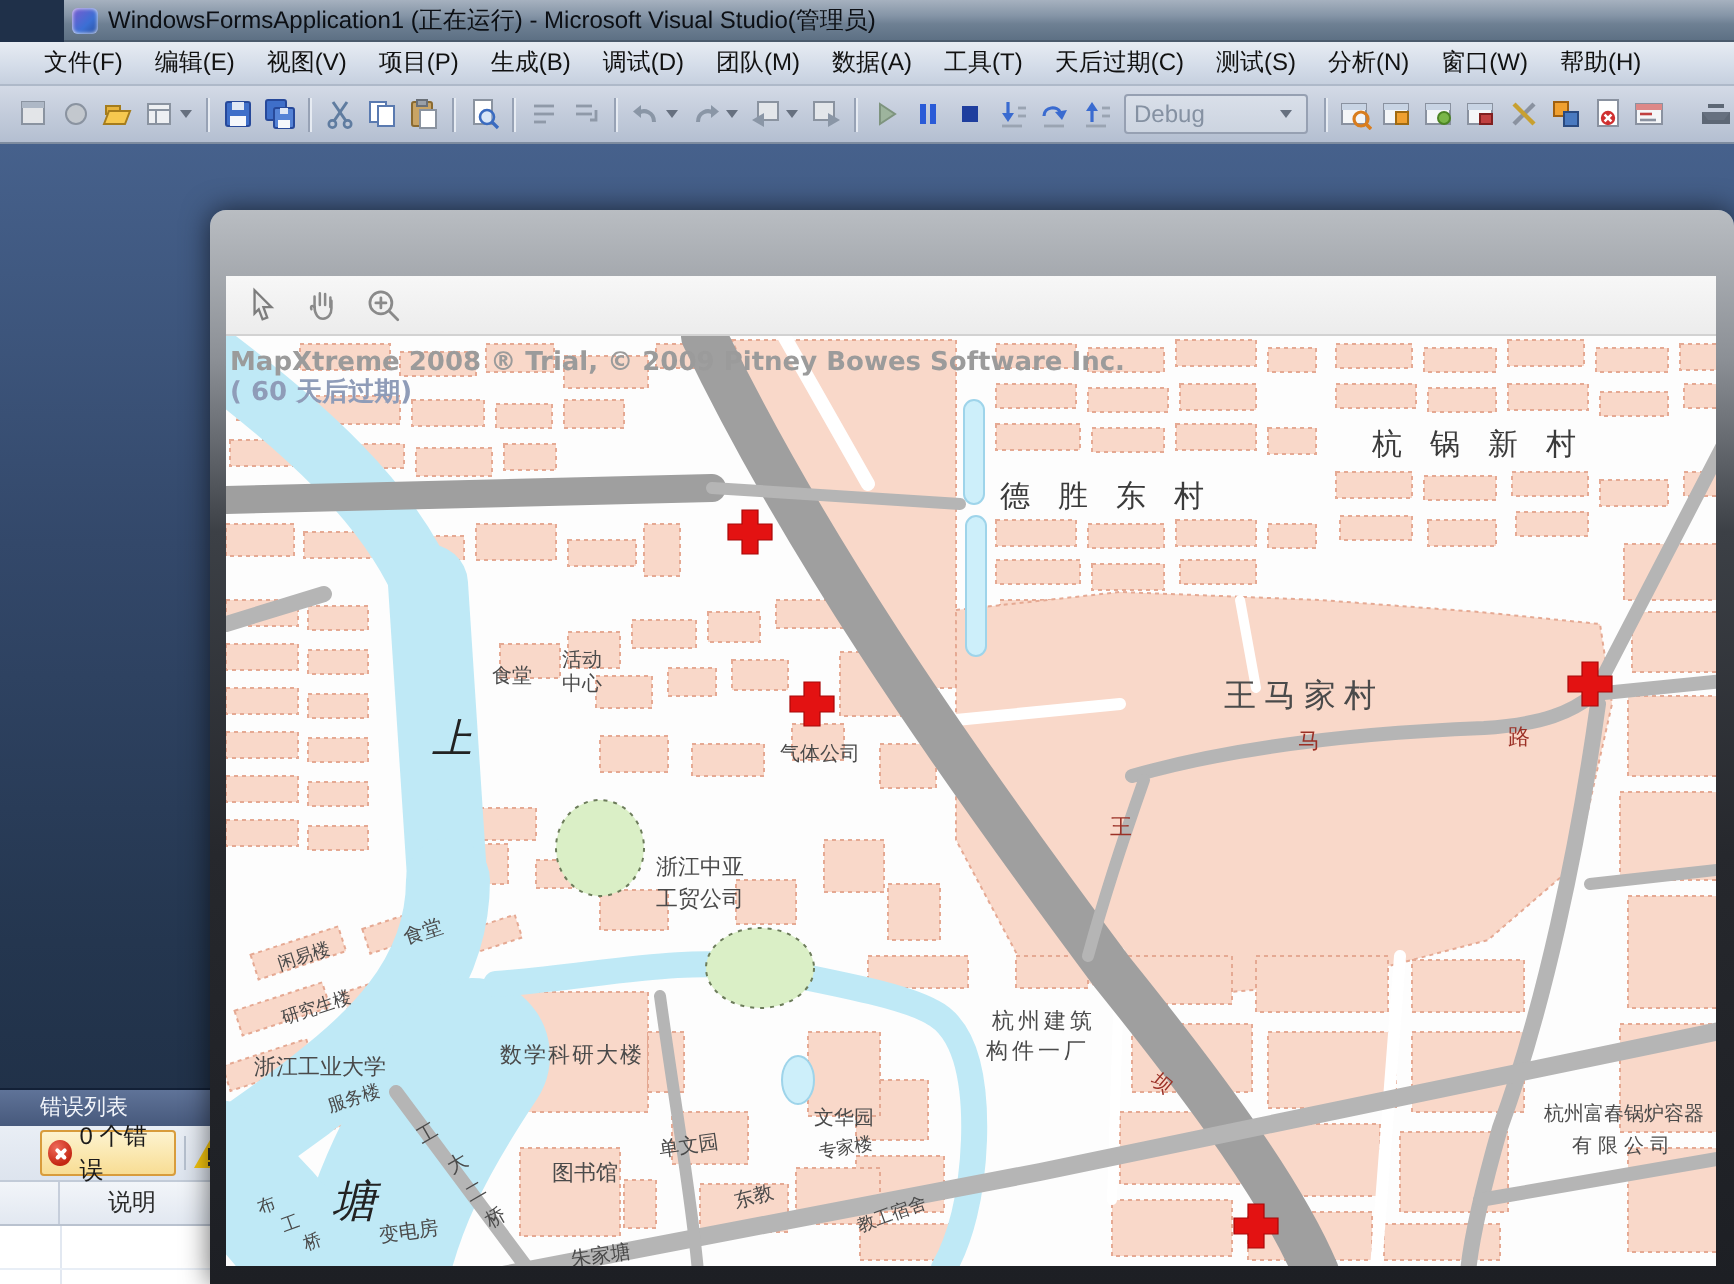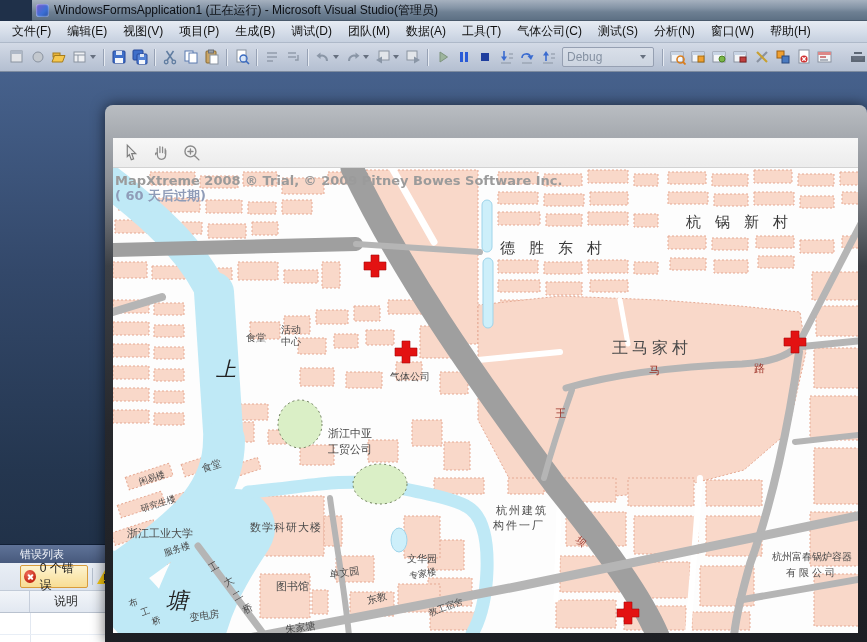--- a/index.html
+++ b/index.html
@@ -8,21 +8,21 @@
 
   
   #vs-titlebar{position:absolute;left:0;top:0;width:867px;height:21px;
     background:linear-gradient(180deg,#a6b1bf 0%,#8494a6 40%,#6e8093 60%,#5d7084 100%);
     display:flex;align-items:center;padding-left:4px;box-sizing:border-box;border-bottom:1px solid #4a5a6c;margin-left:32px;}
   .vs-ico{width:13px;height:13px;border-radius:3px;background:linear-gradient(135deg,#7c5bd0,#3b6fd4 60%,#2a4fa0);margin-right:5px;box-shadow:0 0 2px #fff inset;}
   #vs-title{font-size:12px;color:#0c0f14;white-space:nowrap;}
 
   #menubar{position:absolute;left:0;top:21px;width:867px;height:22px;
     background:linear-gradient(180deg,#e7ecf3 0%,#d5dde9 55%,#c6d0df 100%);
-    display:flex;align-items:center;padding-left:4px;box-sizing:border-box;border-bottom:1px solid #aeb9c9;text-align:right;}
+    display:flex;align-items:center;padding-left:14px;box-sizing:border-box;border-bottom:1px solid #aeb9c9;text-align:right;}
   .menu-item{font-size:12px;color:#111;padding:3px 8px;white-space:nowrap;cursor:default;}
 
   #toolbar{position:absolute;left:0;top:43px;width:867px;height:29px;
     background:linear-gradient(180deg,#d3dae6 0%,#c3ccdb 50%,#b4bfd1 100%);
     display:flex;align-items:center;padding-left:6px;box-sizing:border-box;border-bottom:1px solid #7e8ca0;}
   .tbi{width:21px;height:21px;display:inline-flex;align-items:center;justify-content:center;flex:0 0 auto;}
   .tbi svg{width:16px;height:16px;}
   .tb-sep{width:1px;height:17px;background:#97a2b5;margin:0 4px;flex:0 0 auto;box-shadow:1px 0 0 #e6ebf2;}
   .caret{width:0;height:0;border-left:3px solid transparent;border-right:3px solid transparent;border-top:4px solid #66707f;margin:0 3px 0 0;}
   .dd{display:inline-flex;align-items:center;}
@@ -102,21 +102,21 @@
   <div id="menubar">
       <span class="menu-item">文件(F)</span>
       <span class="menu-item">编辑(E)</span>
       <span class="menu-item">视图(V)</span>
       <span class="menu-item">项目(P)</span>
       <span class="menu-item">生成(B)</span>
       <span class="menu-item">调试(D)</span>
       <span class="menu-item">团队(M)</span>
       <span class="menu-item">数据(A)</span>
       <span class="menu-item">工具(T)</span>
-      <span class="menu-item">气体公司(C)</span>
+      <span class="menu-item">天后过期(C)</span>
       <span class="menu-item">测试(S)</span>
       <span class="menu-item">分析(N)</span>
       <span class="menu-item">窗口(W)</span>
       <span class="menu-item">帮助(H)</span>
     </div>
 
   <div id="toolbar">
     <span class="tbi">
         <svg viewBox="0 0 16 16">
           <rect x="2" y="2" width="11" height="11" fill="#e3e5e8" stroke="#8a93a0"></rect>

